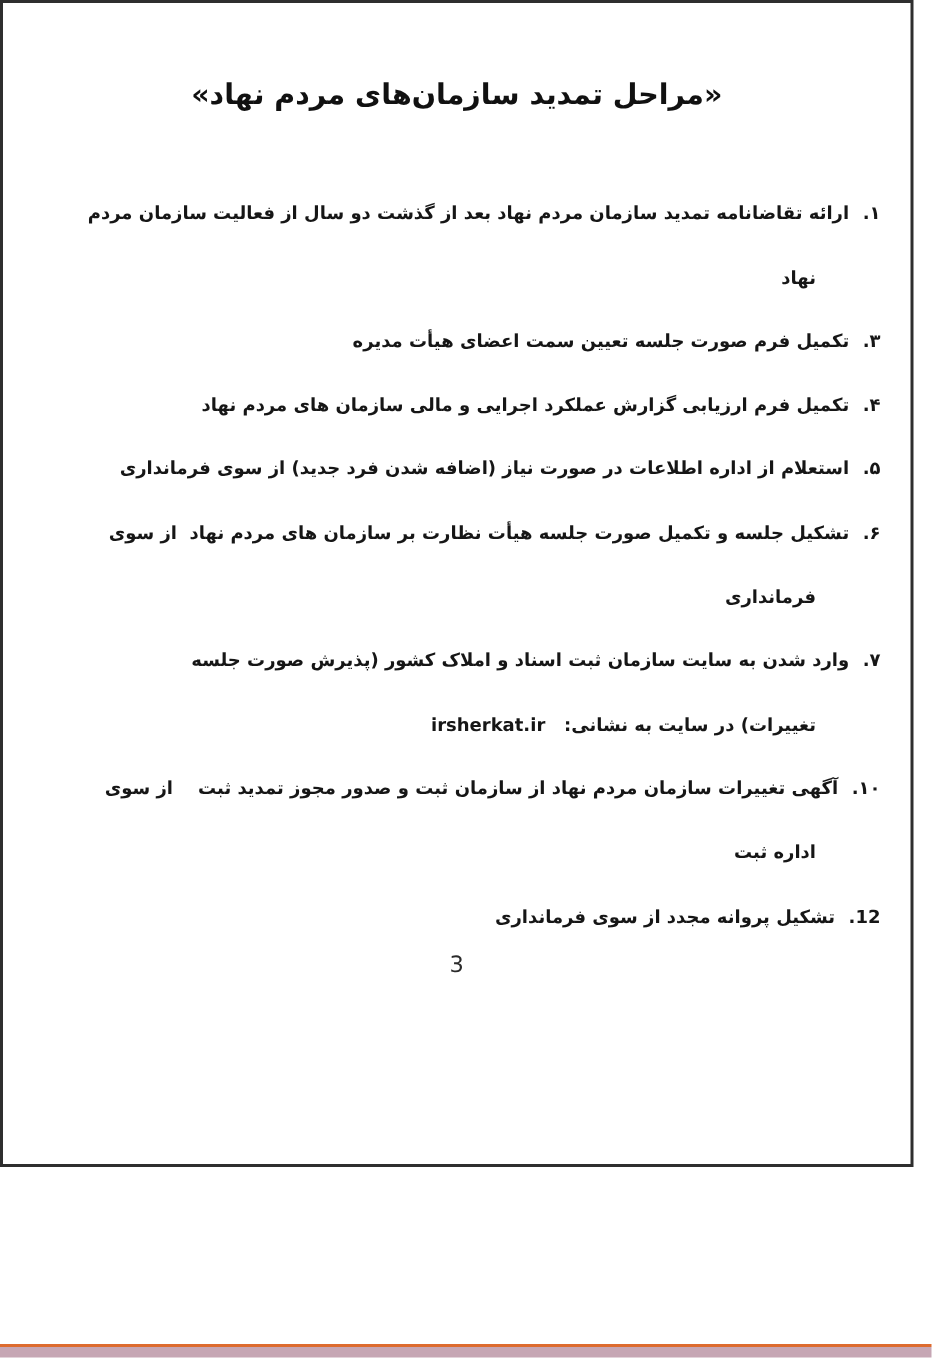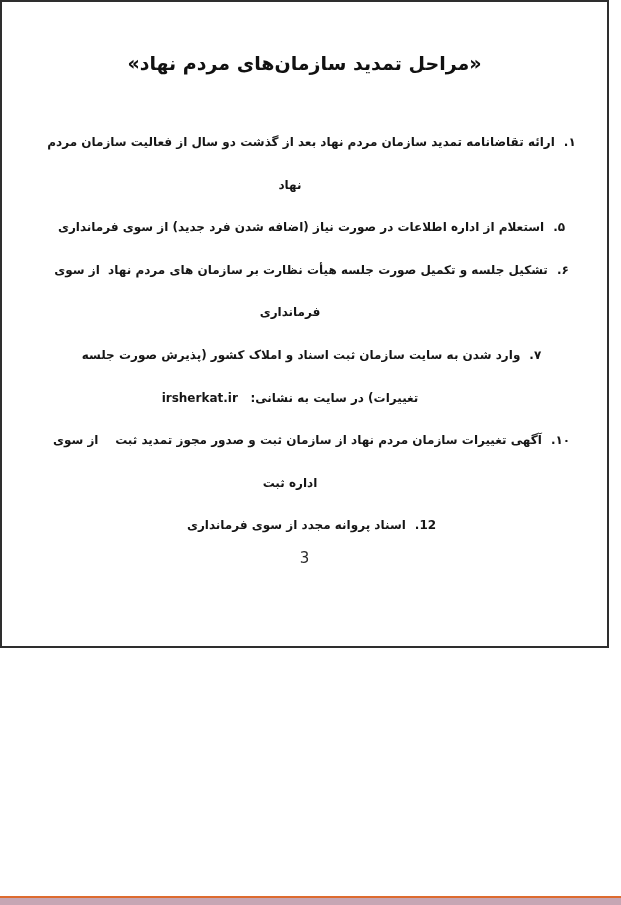--- a/index.html
+++ b/index.html
@@ -2,58 +2,59 @@
 <html lang="fa"><head>
 <meta charset="utf-8">
 <style>
   html,body{margin:0;padding:0;}
   body{
     width:621px;height:905px;position:relative;background:#ffffff;
     font-family:"DejaVu Sans","Liberation Sans",sans-serif;
     overflow:hidden;
   }
   .page{
-    position:absolute;left:0;top:0;width:609px;height:648px;
+    position:absolute;left:0;top:0;width:609px;height:778px;
     box-sizing:border-box;border:2px solid #2e2e2e;background:#ffffff;
     direction:rtl;overflow:hidden;
   }
   .title{
     margin:50px 0 0 0;padding:0;height:28px;
     text-align:center;font-size:19px;font-weight:bold;color:#111111;
   }
   .list{
     margin:41px 20px 0 34px;
     color:#161616;font-weight:bold;font-size:12px;
     text-align:right;
   }
   .item{
     line-height:42.6px;
     padding-right:43px;text-indent:-43px; 
     white-space:normal;
-    text-align:center;
   }
   .num{display:inline;margin-left:9px;}
   .u{text-underline-offset:4px;text-decoration-thickness:1.3px;}
   .latin{direction:ltr;unicode-bidi:embed;font-size:12px;}
   .page-number{
     text-align:center;font-size:15px;color:#2a2a2a;margin-top:1px;line-height:20px;font-weight:normal;
   }
   .orange-line{position:absolute;left:0;right:0;top:896px;height:2px;}
   .pink-strip{position:absolute;left:0;right:0;top:898px;bottom:0;}
 </style>
 </head>
 <body>
 
 <div class="page" style="border-color: rgb(46, 46, 46);">
   <h1 class="title">«مراحل تمدید سازمان‌های مردم نهاد»</h1>
   <div class="list" id="list">
       <div class="item"><span class="num">۱.</span><span><span>ارائه تقاضانامه تمدید سازمان مردم نهاد بعد از گذشت دو سال از فعالیت سازمان مردم</span><br><span>نهاد</span></span></div>
+      <div class="item"><span class="num">۳.</span><span><span>تکمیل فرم صورت جلسه تعیین سمت اعضای هیأت مدیره</span></span></div>
+      <div class="item"><span class="num">۴.</span><span><span>تکمیل فرم ارزیابی گزارش عملکرد اجرایی و مالی سازمان های مردم نهاد</span></span></div>
       <div class="item"><span class="num">۵.</span><span><span>استعلام از اداره اطلاعات در صورت نیاز (اضافه شدن فرد جدید) </span><span class="u">از سوی فرمانداری</span></span></div>
       <div class="item"><span class="num">۶.</span><span><span>تشکیل جلسه و تکمیل صورت جلسه هیأت نظارت بر سازمان های مردم نهاد&nbsp; </span><span class="u">از سوی</span><br><span class="u">فرمانداری</span></span></div>
       <div class="item"><span class="num">۷.</span><span><span>وارد شدن به سایت سازمان ثبت اسناد و املاک کشور (پذیرش صورت جلسه</span><br><span>تغییرات) در سایت به نشانی:&nbsp;&nbsp; </span><span class="latin">irsherkat.ir</span></span></div>
       <div class="item"><span class="num">۱۰.</span><span><span>آگهی تغییرات سازمان مردم نهاد از سازمان ثبت و صدور مجوز تمدید ثبت&nbsp;&nbsp;&nbsp; </span><span class="u">از سوی</span><br><span class="u">اداره ثبت</span></span></div>
-      <div class="item"><span class="num">12.</span><span><span>اسناد پروانه مجدد </span><span class="u">از سوی فرمانداری</span></span></div>
+      <div class="item"><span class="num">12.</span><span><span>تشکیل پروانه مجدد </span><span class="u">از سوی فرمانداری</span></span></div>
     </div>
   <div class="page-number">3</div>
 </div>
 
 <div class="orange-line" style="background: rgb(221, 107, 47);"></div>
 <div class="pink-strip" style="background: rgb(198, 166, 180);"></div>
 
 </body></html>

